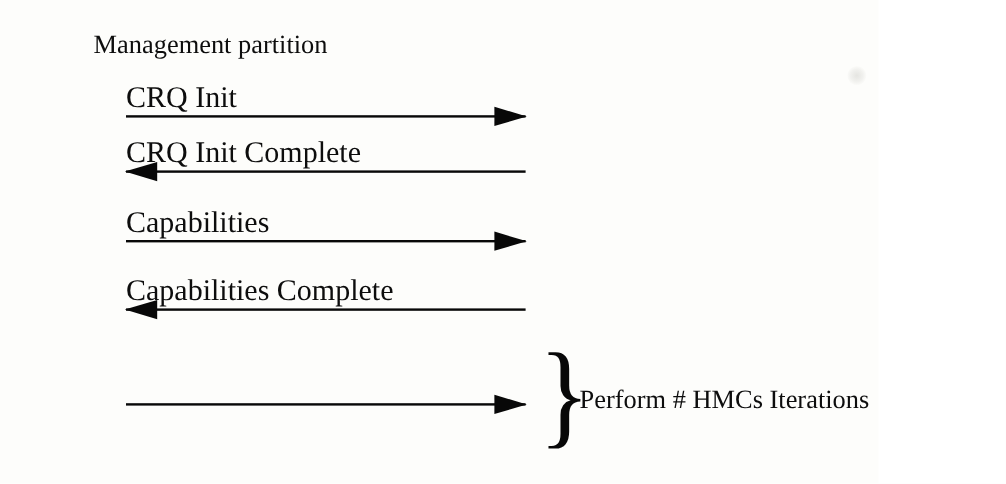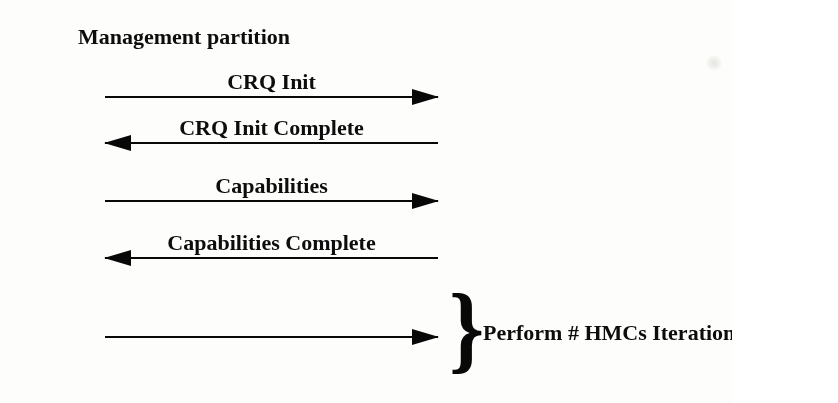--- a/index.html
+++ b/index.html
@@ -11,21 +11,20 @@
     font-family: "Liberation Serif", "DejaVu Serif", serif;
     background: #ffffff;
   }
   .canvas {
     position: relative;
     width: 732px;
     height: 403px;
     background: var(--bg);
     overflow: hidden;
     color: var(--ink);
-    font-weight: bold;
   }
   
   .lane-label {
     position: absolute;
     font-size: 22px;
     line-height: 26px;
     white-space: nowrap;
     color: var(--ink);
   }
   .lane-left  { left: 78px;  top: 24px; }
@@ -38,23 +37,23 @@
     width: 333px;
   }
   .row-1 { top: 69px;  }
   .row-2 { top: 115px; }
   .row-3 { top: 173px; }
   .row-4 { top: 230px; }
   .row-5 { top: 285px; width: 343px; }
   .row-6 { top: 335px; }
 
   .msg-label {
-    font-size: 22px;
+    font-size: 25px;
     line-height: 26px;
-    text-align: center;
+    text-align: left;
     white-space: nowrap;
     color: var(--ink);
   }
   .row-5 .msg-label { transform: translateX(9px); }
 
   .msg-line {
     position: relative;
     height: 2px;
     margin-top: 1px;
     background: #080808;

